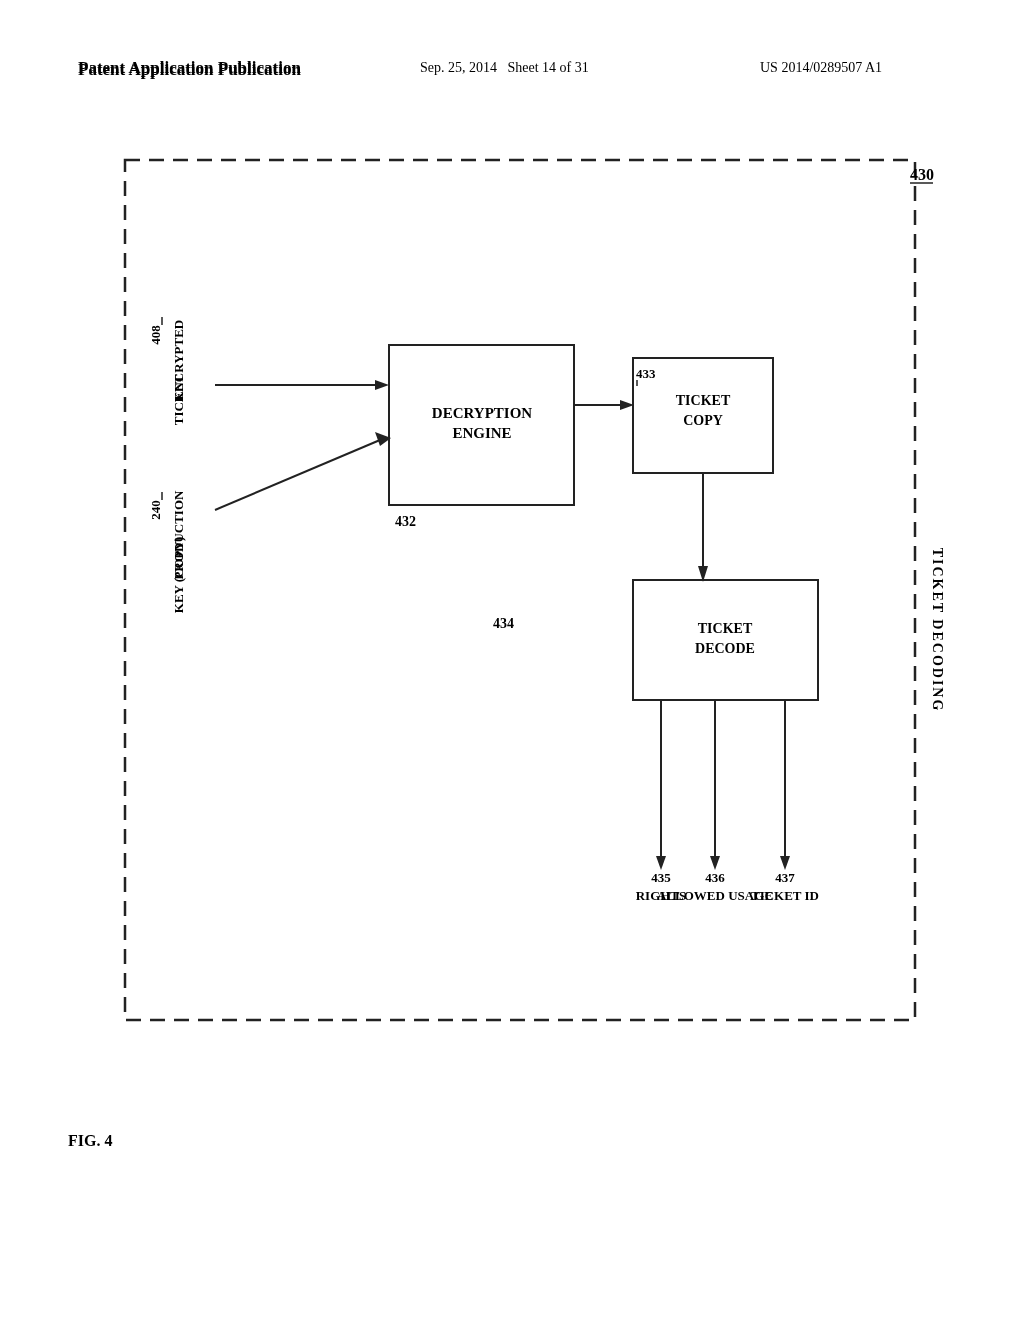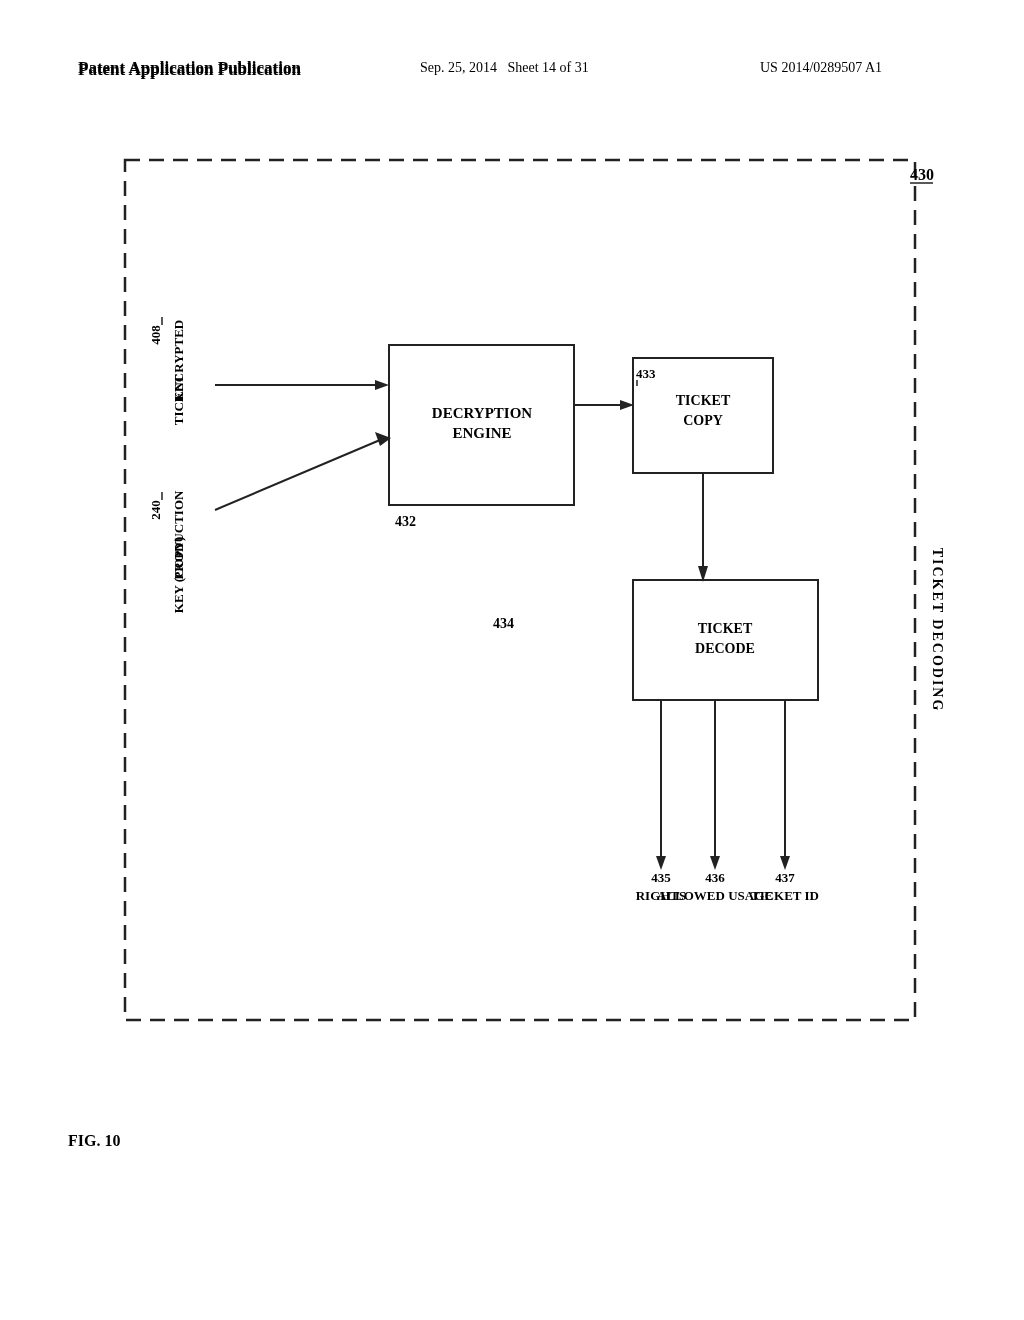--- a/index.html
+++ b/index.html
@@ -214,15 +214,15 @@
     <text x="606" y="770" font-family="Times New Roman,serif" font-size="13" font-weight="bold" text-anchor="middle">RIGHTS</text>
 
     <text x="660" y="752" font-family="Times New Roman,serif" font-size="13" font-weight="bold" text-anchor="middle">436</text>
     <text x="660" y="770" font-family="Times New Roman,serif" font-size="13" font-weight="bold" text-anchor="middle">ALLOWED USAGE</text>
 
     <text x="730" y="752" font-family="Times New Roman,serif" font-size="13" font-weight="bold" text-anchor="middle">437</text>
     <text x="730" y="770" font-family="Times New Roman,serif" font-size="13" font-weight="bold" text-anchor="middle">TICKET ID</text>
 
   </svg>
 
-  <div style="position:absolute; bottom:170px; left:68px; font-family:'Times New Roman',Times,serif; font-size:16px; font-weight:bold;">FIG. 10</div>
+  <div style="position:absolute; bottom:170px; left:68px; font-family:'Times New Roman',Times,serif; font-size:16px; font-weight:bold;">FIG. 4</div>
 
 </div>
 
 </body></html>

